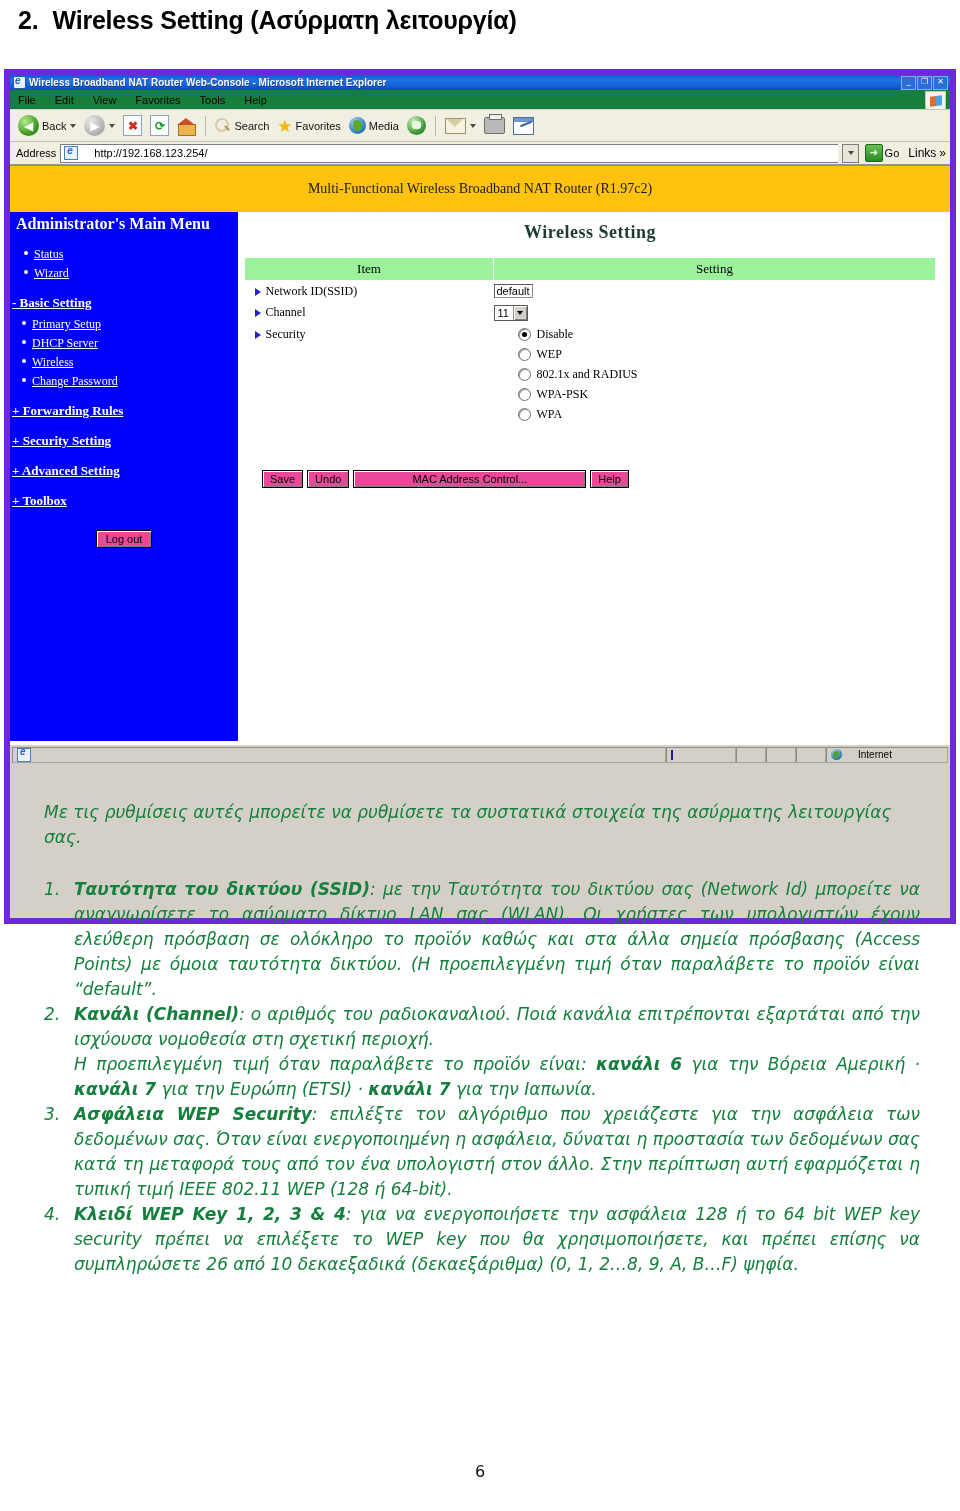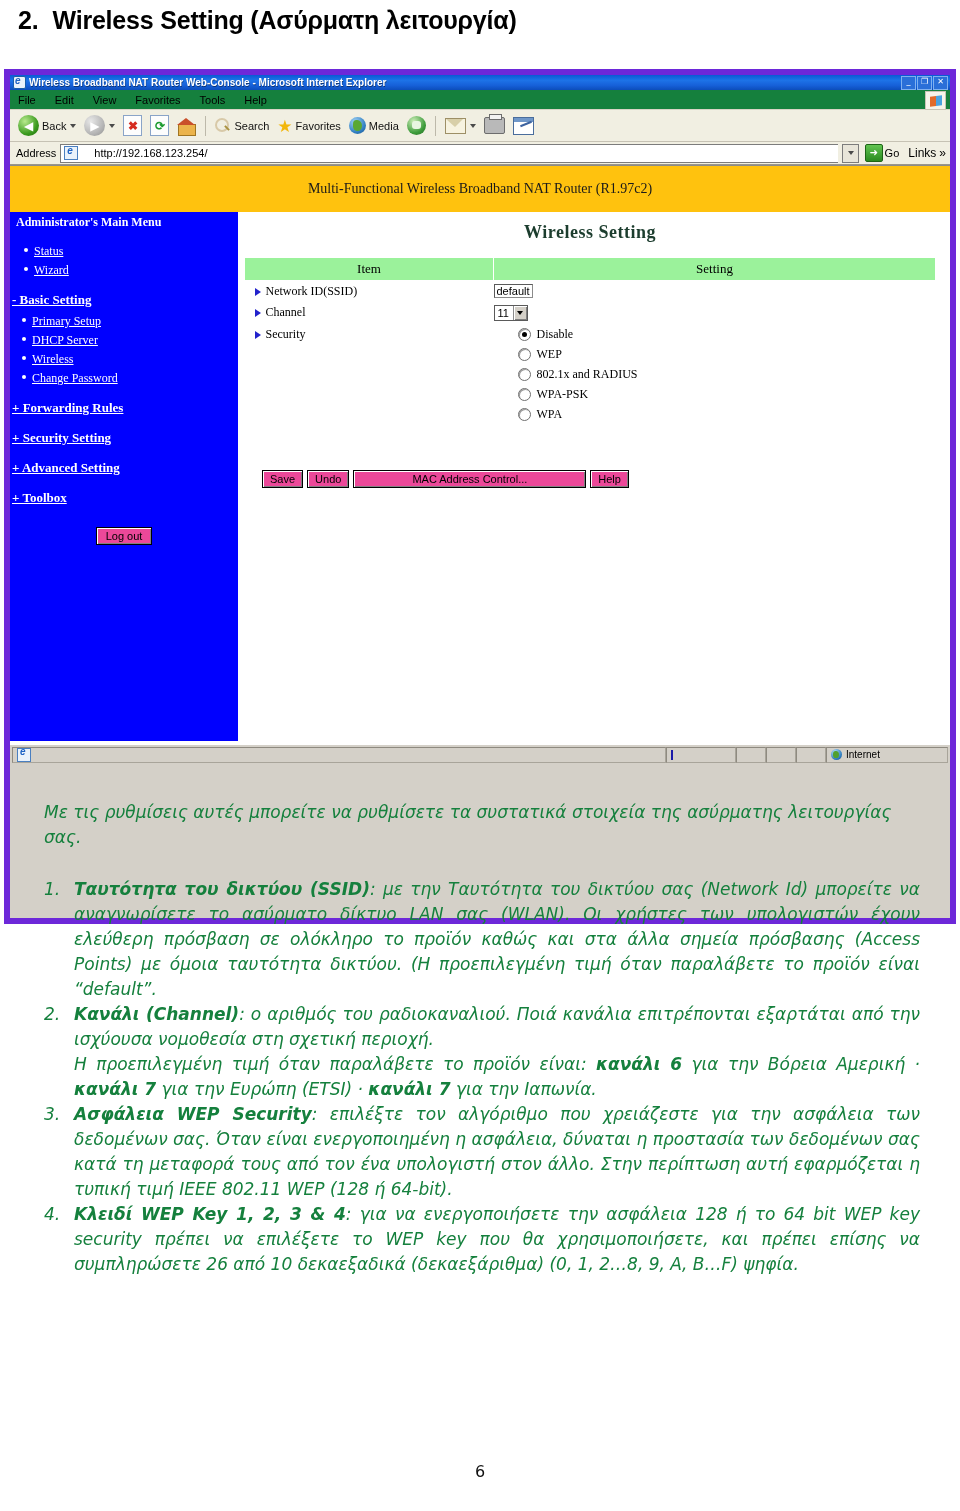--- a/index.html
+++ b/index.html
@@ -420,21 +420,21 @@
     width: 228px;
     min-height: 529px;
     background: #0000ff;
     flex: none;
     padding: 3px 0 0 0;
     box-sizing: border-box;
   }
   .sidebar h2 {
     margin: 0 0 14px 6px;
     font-family: "Liberation Serif", serif;
-    font-size: 12px;
+    font-size: 16px;
     font-weight: bold;
     color: #ffffff;
   }
   .sb-ul { list-style: none; margin: 0; padding: 0 0 0 14px; }
   .sb-li {
     display: flex;
     align-items: baseline;
     gap: 6px;
     margin-bottom: 4px;
   }
@@ -621,21 +621,21 @@
     box-sizing: border-box;
   }
   .sb-pane {
     height: 16px;
     border: 1px solid #a8a49a;
     border-top-color: #8e8a80;
     border-left-color: #8e8a80;
     box-sizing: border-box;
     display: flex;
     align-items: center;
-    gap: 4px;
+    gap: 16px;
     padding: 0 4px;
     font-size: 10px;
   }
   .sb-pane.flex1 { flex: 1; }
   .sb-pane.w-sm { width: 30px; }
   .sb-pane.w-md { width: 70px; }
   .sb-pane.w-zone { width: 122px; }
   .sb-ie {
     width: 12px; height: 12px;
     background: #eaf2fb;

